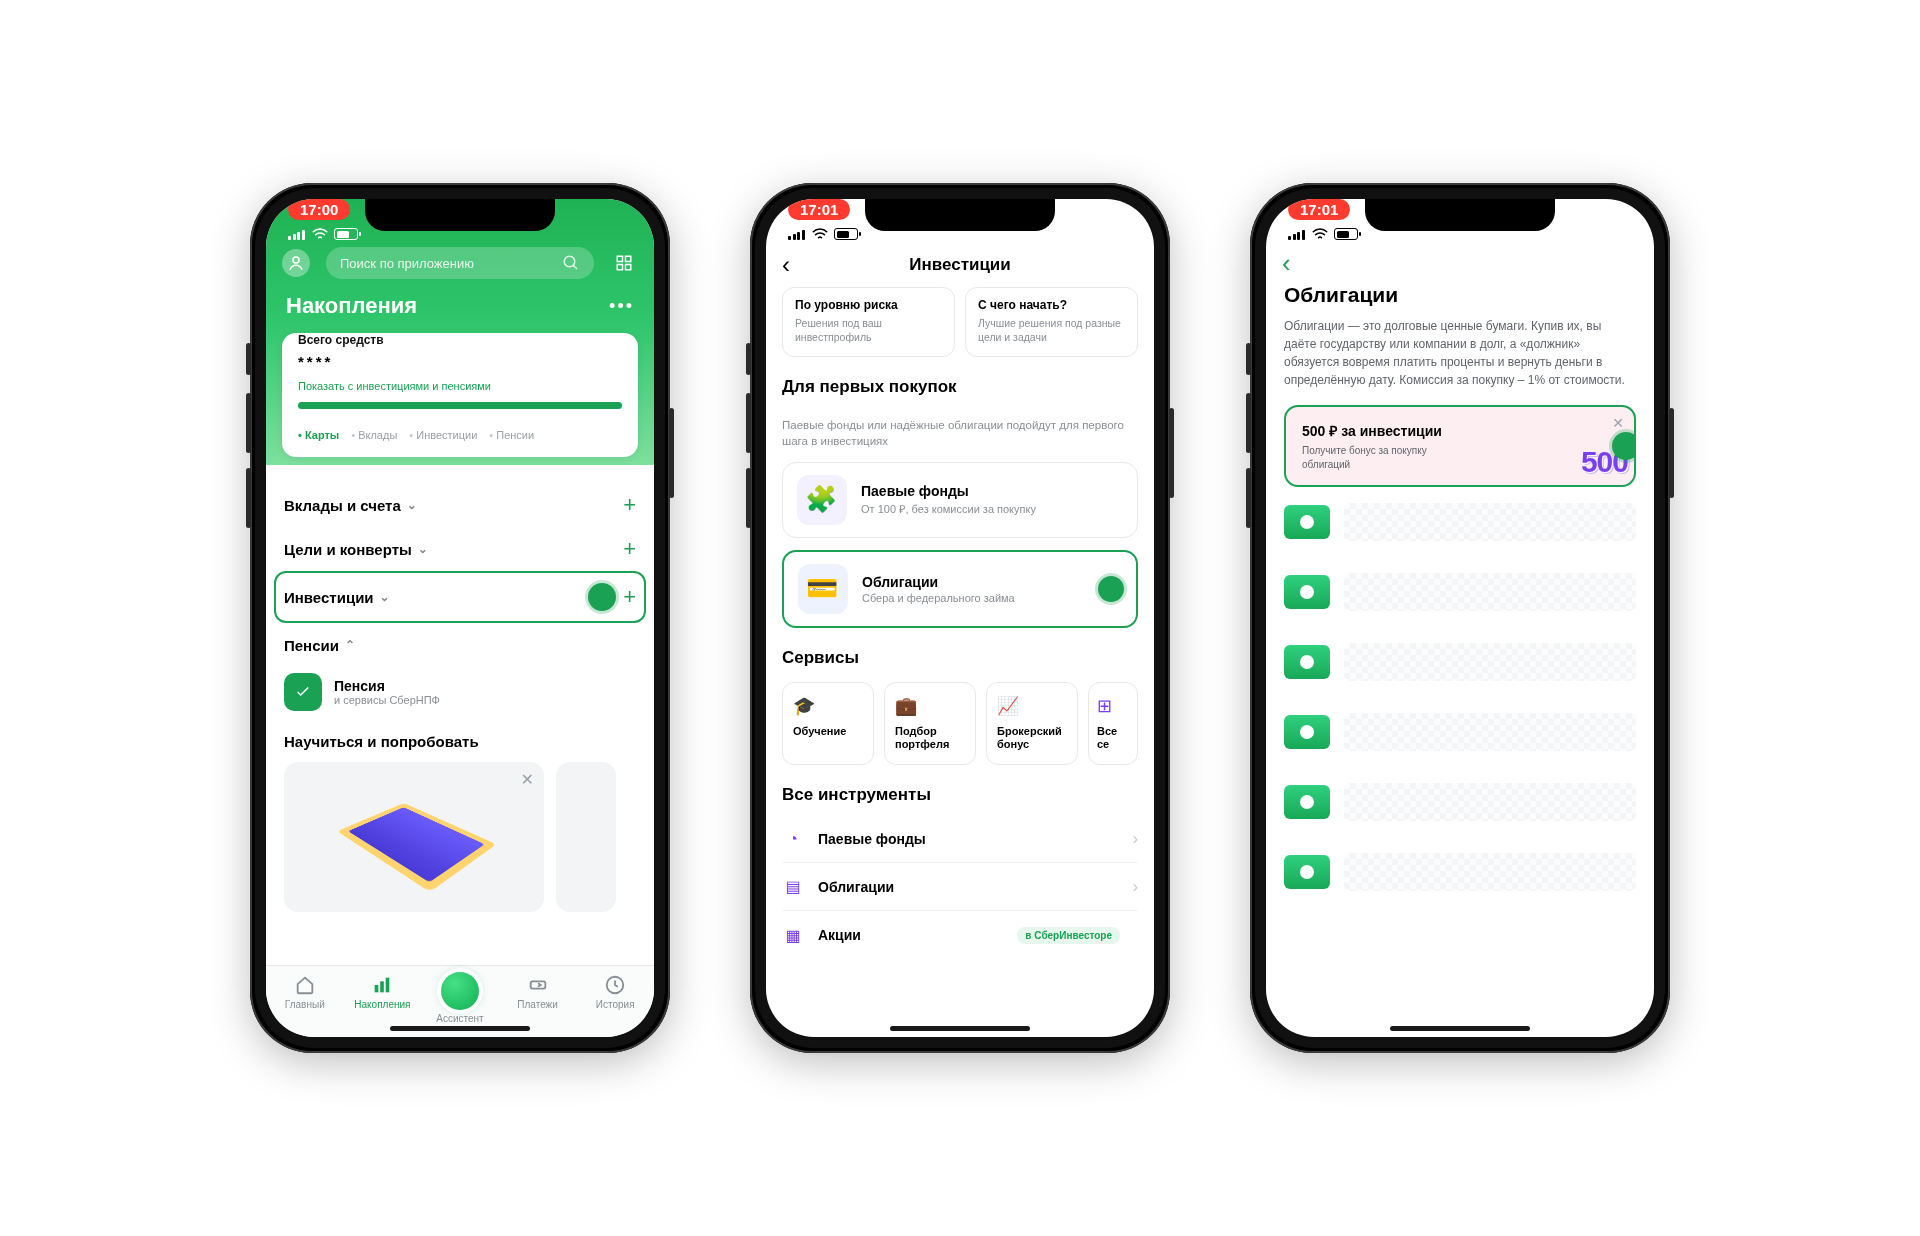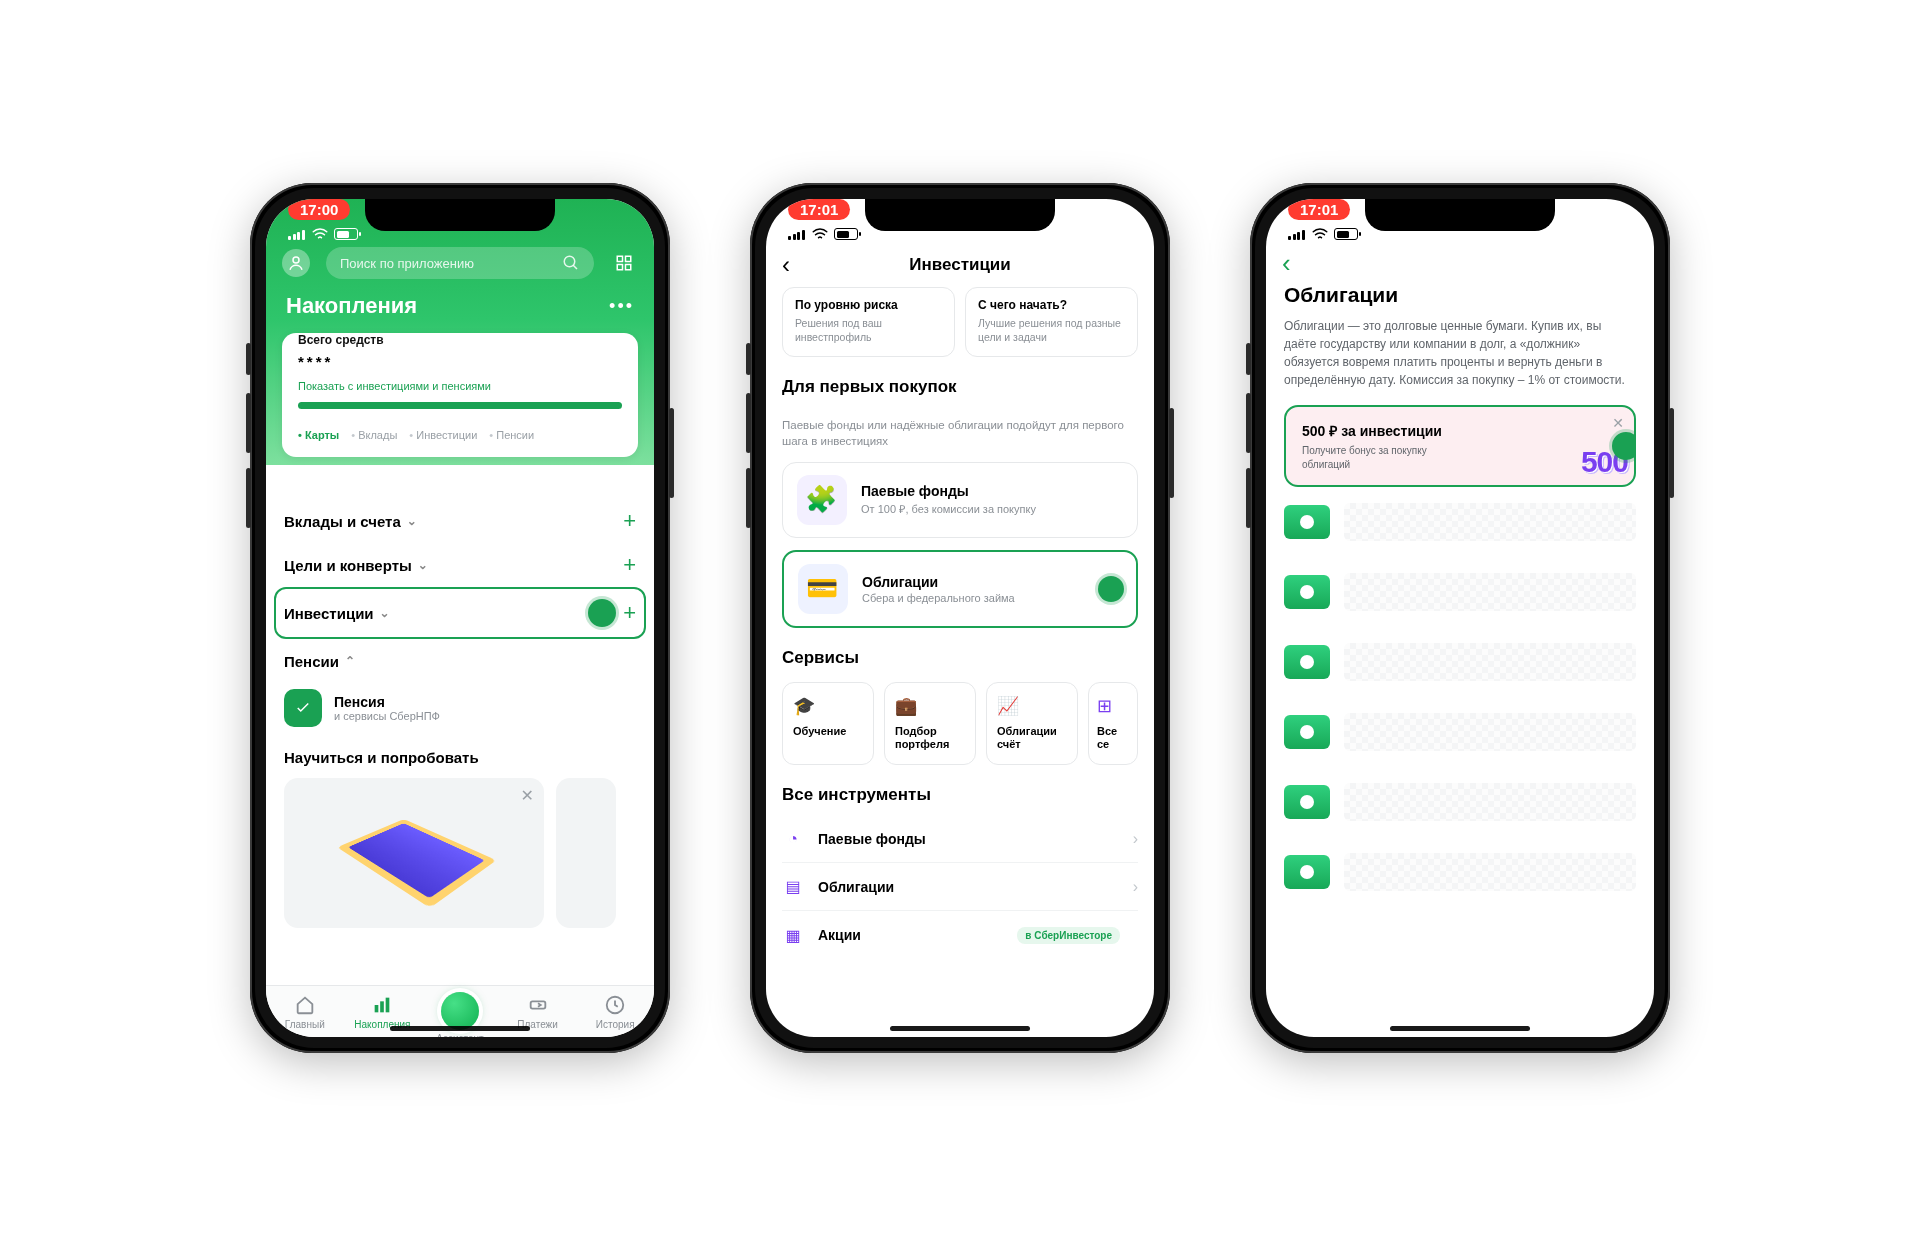--- a/index.html
+++ b/index.html
@@ -54,41 +54,41 @@
 .funds-card { margin:0 16px; background:#fff; border-radius:14px; padding:0 16px 16px; box-shadow:0 2px 8px rgba(0,0,0,.08); }
 .funds-label { font-size:12px; font-weight:600; color:#111; }
 .funds-val { font-size:15px; font-weight:700; margin-top:6px; letter-spacing:3px; }
 .funds-link { font-size:11px; color:#1aa153; font-weight:500; margin-top:10px; }
 .funds-bar { height:7px; background:#1aa153; border-radius:4px; margin-top:10px; }
 .funds-tabs { display:flex; gap:12px; margin-top:20px; font-size:11px; color:#9aa0a6; }
 .funds-tabs span::before { content:"• "; color:#c3c8cd; }
 .funds-tabs span.active { color:#1aa153; font-weight:600; }
 .funds-tabs span.active::before { color:#1aa153; }
 
-.s1-body { padding:34px 18px 0; }
+.s1-body { padding:18px 18px 0; }
 .coll-row { display:flex; align-items:center; justify-content:space-between; height:44px; }
 .coll-title { font-size:15px; font-weight:700; display:flex; align-items:center; gap:6px; }
 .coll-title .chev { font-size:12px; color:#888; }
 .plus { color:#1aa153; font-size:22px; font-weight:300; line-height:1; }
 .highlight-box { border:2.5px solid #1aa153; border-radius:12px; padding:2px 8px; margin-left:-10px; margin-right:-10px; position:relative; }
 .green-dot-big { width:28px; height:28px; border-radius:50%; background:#1aa153; position:absolute; right:28px; top:50%; transform:translateY(-50%); box-shadow:0 0 0 3px rgba(26,161,83,.25); }
 
 .pension-row { display:flex; align-items:center; gap:12px; padding:6px 0 16px; }
 .pension-ico { width:38px; height:38px; border-radius:10px; background:#1aa153; display:flex; align-items:center; justify-content:center; color:#fff; }
 .pension-txt .t1 { font-size:14px; font-weight:600; }
 .pension-txt .t2 { font-size:11px; color:#8a8f95; }
 
 .learn-h { font-size:15px; font-weight:700; margin-top:6px; }
 .learn-cards { display:flex; gap:12px; margin-top:12px; }
 .learn-card { width:260px; height:150px; background:#f2f4f5; border-radius:14px; position:relative; display:flex; align-items:center; justify-content:center; flex-shrink:0; }
 .learn-card .x { position:absolute; right:10px; top:8px; color:#9aa0a6; font-size:16px; }
 .farm { width:130px; height:95px; background:linear-gradient(#ffd36e,#ffd36e); transform:perspective(300px) rotateX(58deg) rotateZ(45deg); border-radius:6px; position:relative; }
 .farm::after{ content:""; position:absolute; inset:8px; background:linear-gradient(#6b5cff,#4a3bd7); border-radius:4px; }
 
-.s1-tabbar { position:absolute; bottom:0; left:0; right:0; height:52px; background:#fafbfb; border-top:1px solid #e6e8ea; display:flex; justify-content:space-around; align-items:flex-start; padding-top:8px; z-index:20; }
+.s1-tabbar { position:absolute; bottom:0; left:0; right:0; height:72px; background:#fafbfb; border-top:1px solid #e6e8ea; display:flex; justify-content:space-around; align-items:flex-start; padding-top:8px; z-index:20; }
 .tab-item { display:flex; flex-direction:column; align-items:center; gap:3px; font-size:10px; color:#8a8f95; width:72px; }
 .tab-item svg { width:22px; height:22px; }
 .tab-item.active { color:#1aa153; }
 .tab-center { width:38px; height:38px; border-radius:50%; background:radial-gradient(circle at 35% 30%, #46e087, #10b050); box-shadow:0 0 0 4px #fff, 0 0 8px rgba(26,161,83,.5); margin-top:-2px; }
 
 
 .s2-head { display:flex; align-items:center; justify-content:center; position:relative; height:44px; }
 .s2-head .back { position:absolute; left:16px; font-size:24px; line-height:1; }
 .s2-head .tt { font-size:17px; font-weight:700; }
 .s2-body { padding:0 16px; }
@@ -365,21 +365,21 @@
         <div class="svc">
           <span class="ico">🎓</span>
           <span class="lbl">Обучение</span>
         </div>
         <div class="svc">
           <span class="ico">💼</span>
           <span class="lbl">Подбор портфеля</span>
         </div>
         <div class="svc">
           <span class="ico">📈</span>
-          <span class="lbl">Облигации счёт</span>
+          <span class="lbl">Брокерский бонус</span>
         </div>
         <div class="svc more">
           <span class="ico">⊞</span>
           <span class="lbl">Все се</span>
         </div>
       </div>
       <div class="sec-h">Все инструменты</div>
       <div class="instr-list">
         <div class="instr-item">
           <span class="ico">◔</span>

